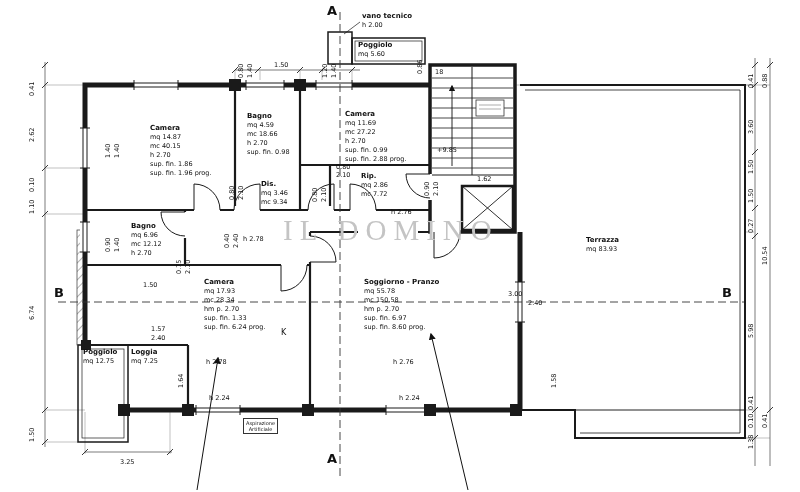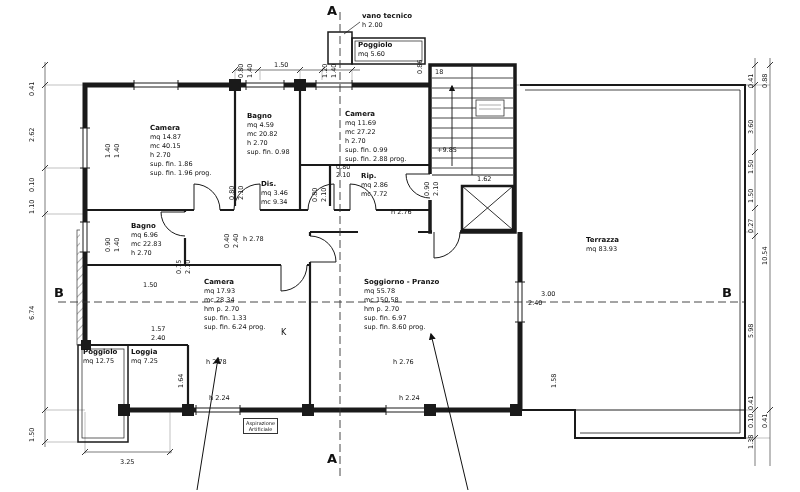--- a/index.html
+++ b/index.html
@@ -152,38 +152,39 @@
   <g stroke="#333" stroke-width="0.9" fill="none" stroke-dasharray="8,4">
     <path d="M340,12 V480 M58,302 H744"></path>
   </g>
 
   <g stroke="#111" stroke-width="1" fill="none">
     <path d="M197,490 L218,358" marker-end="url(#arr)"></path>
     <path d="M468,490 L431,334" marker-end="url(#arr)"></path>
   </g>
 </svg>
 
+<div class="wm">IL DOMINO</div>
 
 <span class="t mk" style="left:327px;top:4px">A</span>
 <span class="t mk" style="left:327px;top:452px">A</span>
 <span class="t mk" style="left:54px;top:286px">B</span>
 <span class="t mk" style="left:722px;top:286px">B</span>
 
 <div class="room" style="left:150px;top:124px">
   <div class="nm">Camera</div>
   <div>mq 14.87</div>
   <div>mc 40.15</div>
   <div>h 2.70</div>
   <div>sup. fin. 1.86</div>
   <div>sup. fin. 1.96 prog.</div>
 </div>
 <div class="room" style="left:247px;top:112px">
   <div class="nm">Bagno</div>
   <div>mq 4.59</div>
-  <div>mc 20.82</div>
+  <div>mc 18.66</div>
   <div>h 2.70</div>
   <div>sup. fin. 0.98</div>
 </div>
 <div class="room" style="left:345px;top:110px">
   <div class="nm">Camera</div>
   <div>mq 11.69</div>
   <div>mc 27.22</div>
   <div>h 2.70</div>
   <div>sup. fin. 0.99</div>
   <div>sup. fin. 2.88 prog.</div>
@@ -194,21 +195,21 @@
   <div>mc 9.34</div>
 </div>
 <div class="room" style="left:361px;top:172px">
   <div class="nm">Rip.</div>
   <div>mq 2.86</div>
   <div>mc 7.72</div>
 </div>
 <div class="room" style="left:131px;top:222px">
   <div class="nm">Bagno</div>
   <div>mq 6.96</div>
-  <div>mc 22.83</div>
+  <div>mc 12.12</div>
   <div>h 2.70</div>
 </div>
 <div class="room" style="left:204px;top:278px">
   <div class="nm">Camera</div>
   <div>mq 17.93</div>
   <div>mc 28.34</div>
   <div>hm p. 2.70</div>
   <div>sup. fin. 1.33</div>
   <div>sup. fin. 6.24 prog.</div>
 </div>
@@ -298,18 +299,18 @@
 <span class="t v" style="left:433px;top:196px">2.10</span>
 <span class="t v" style="left:224px;top:248px">0.40</span>
 <span class="t v" style="left:233px;top:248px">2.40</span>
 <span class="t v" style="left:176px;top:274px">0.75</span>
 <span class="t v" style="left:185px;top:274px">2.10</span>
 
 <span class="t" style="left:143px;top:282px">1.50</span>
 <span class="t" style="left:151px;top:326px">1.57</span>
 <span class="t" style="left:151px;top:335px">2.40</span>
 <span class="t v" style="left:178px;top:388px">1.64</span>
-<span class="t" style="left:541px;top:291px">3.00</span>
+<span class="t" style="left:508px;top:291px">3.00</span>
 <span class="t" style="left:528px;top:300px">2.40</span>
 <span class="t v" style="left:551px;top:388px">1.58</span>
 <span class="t" style="left:477px;top:176px">1.62</span>
 
 </div>
 
 </body></html>

